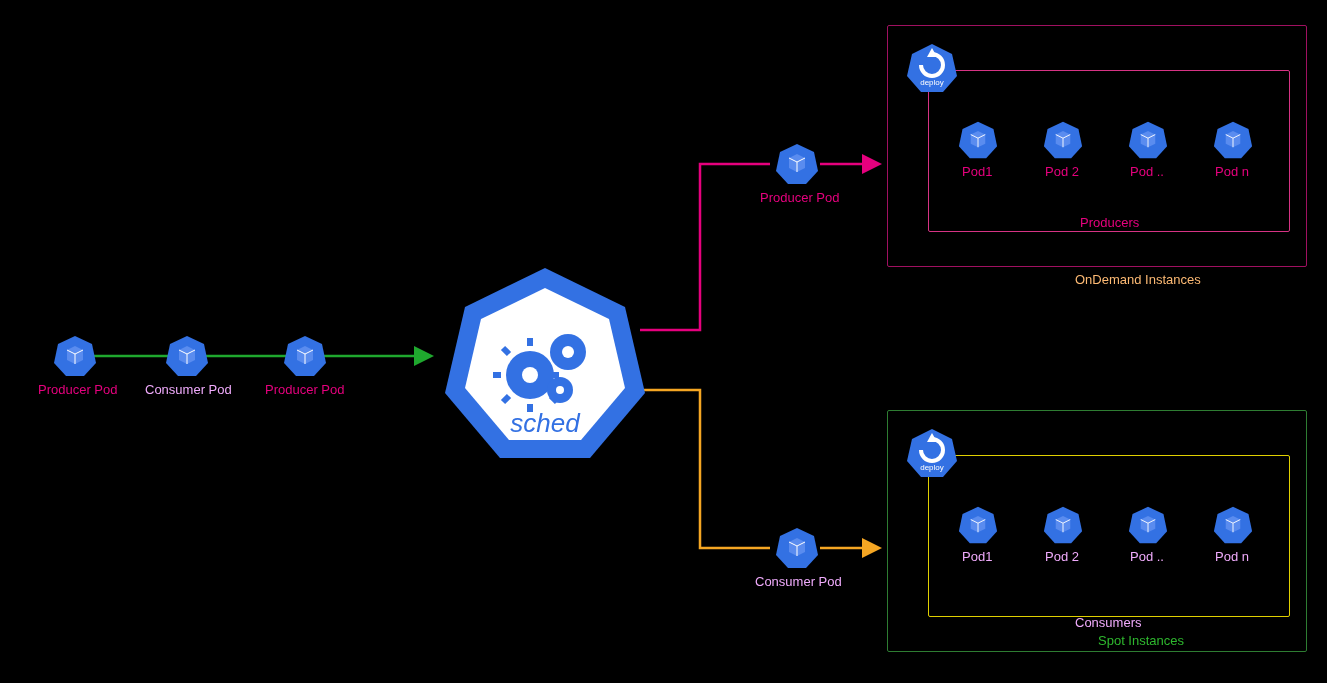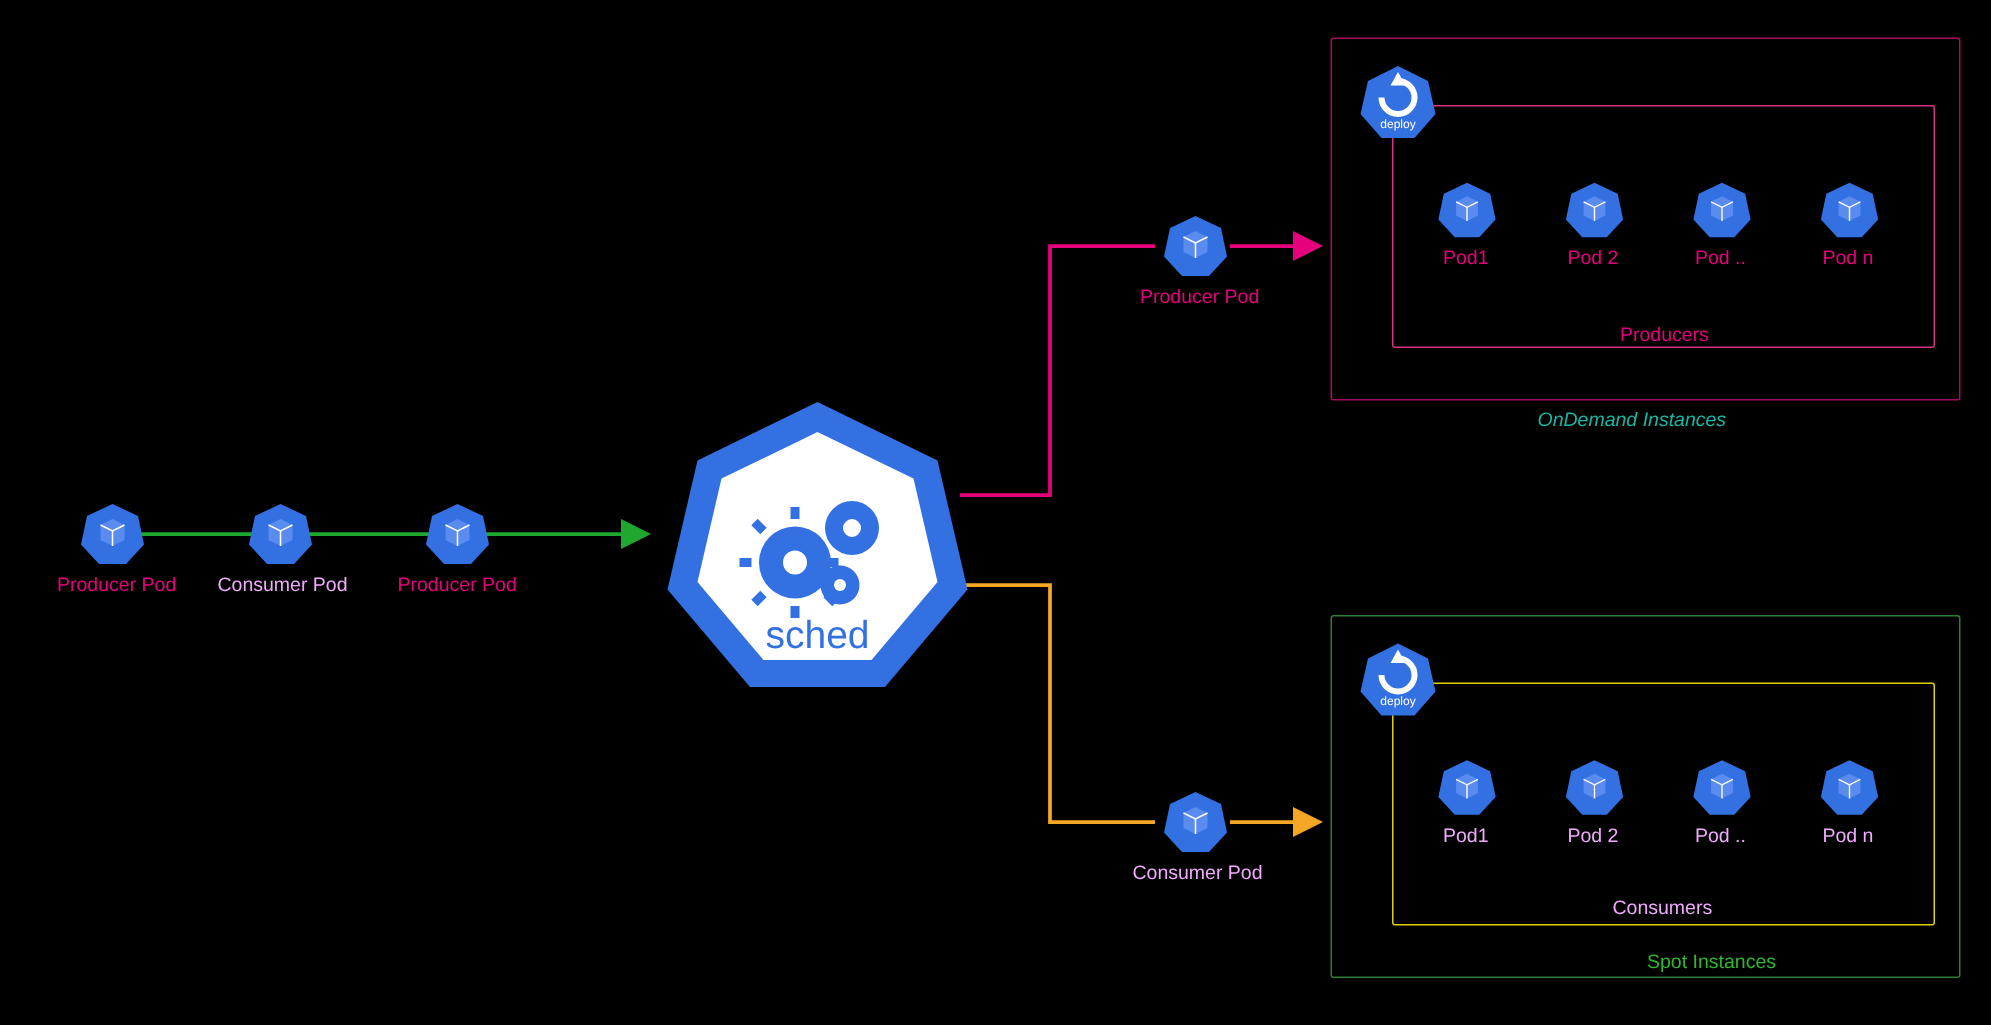--- a/index.html
+++ b/index.html
@@ -64,21 +64,21 @@
 <div style="position:absolute;left:283px;top:334px;">
   <svg width="44" height="44" viewBox="0 0 44 44">
     <polygon points="22,2 39,10 43,29 31,42 13,42 1,29 5,10" fill="#3371e3"></polygon>
     <polygon points="22,12 30,16 30,26 22,30 14,26 14,16" fill="#5a8cef"></polygon>
     <polyline points="14,16 22,20 30,16" fill="none" stroke="#fff" stroke-width="1"></polyline>
     <line x1="22" y1="20" x2="22" y2="30" stroke="#fff" stroke-width="1"></line>
   </svg>
 </div>
 <span class="label pink" style="left:265px;top:382px;">Producer Pod</span>
 
-<div style="position:absolute;left:440px;top:260px;">
+<div style="position:absolute;left:440px;top:260px;font-style:italic;">
   <svg width="210" height="210" viewBox="0 0 210 210">
     <polygon points="105,8 185,47 205,133 150,198 60,198 5,133 25,47" fill="#3371e3"></polygon>
     <polygon points="105,28 169,59 185,128 141,180 69,180 25,128 41,59" fill="#fff"></polygon>
 
     <g fill="#3371e3">
       <circle cx="90" cy="115" r="24"></circle>
           <circle cx="90" cy="115" r="8" fill="#fff"></circle>
       <circle cx="128" cy="92" r="18"></circle>
           <circle cx="128" cy="92" r="6" fill="#fff"></circle>
       <circle cx="120" cy="130" r="13"></circle>
@@ -112,21 +112,21 @@
   <svg width="44" height="44" viewBox="0 0 44 44">
     <polygon points="22,2 39,10 43,29 31,42 13,42 1,29 5,10" fill="#3371e3"></polygon>
     <polygon points="22,12 30,16 30,26 22,30 14,26 14,16" fill="#5a8cef"></polygon>
     <polyline points="14,16 22,20 30,16" fill="none" stroke="#fff" stroke-width="1"></polyline>
     <line x1="22" y1="20" x2="22" y2="30" stroke="#fff" stroke-width="1"></line>
   </svg>
 </div>
 <span class="label orange" style="left:755px;top:574px;">Consumer Pod</span>
 
 <div class="box" style="left:887px;top:25px;width:418px;height:240px;border-color:#a01060;"></div>
-<span class="label" style="left:1025px;top:272px;color:#14b8a6;font-style:italic;">OnDemand Instances</span>
+<span class="label" style="left:1075px;top:272px;color:#fdba74;">OnDemand Instances</span>
 
 <div class="box" style="left:928px;top:70px;width:360px;height:160px;border-color:#d63384;"></div>
 <span class="label pink" style="left:1080px;top:215px;">Producers</span>
 
 <div class="deploy-badge" style="left:905px;top:42px;">
   <svg width="54" height="54" viewBox="0 0 54 54">
     <polygon points="27,2 47,12 52,34 38,50 16,50 2,34 7,12" fill="#3371e3"></polygon>
     <path d="M27 12 a11 11 0 1 1 -11 11" fill="none" stroke="#fff" stroke-width="4"></path>
     <polygon points="27,6 22,15 32,15" fill="#fff"></polygon>
     <text x="27" y="43" text-anchor="middle" font-size="8" fill="#fff">deploy</text>
@@ -170,21 +170,21 @@
         <polyline points="14,16 22,20 30,16" fill="none" stroke="#fff" stroke-width="1"></polyline>
         <line x1="22" y1="20" x2="22" y2="30" stroke="#fff" stroke-width="1"></line>
       </svg>
 </div>
 <span class="label pink" style="left:1215px;top:164px;">Pod n</span>
 
 <div class="box" style="left:887px;top:410px;width:418px;height:240px;border-color:#2e7d32;"></div>
 <span class="label green" style="left:1098px;top:633px;">Spot Instances</span>
 
 <div class="box" style="left:928px;top:455px;width:360px;height:160px;border-color:#e0d000;"></div>
-<span class="label orange" style="left:1075px;top:597px;">Consumers</span>
+<span class="label orange" style="left:1075px;top:615px;">Consumers</span>
 
 <div class="deploy-badge" style="left:905px;top:427px;">
   <svg width="54" height="54" viewBox="0 0 54 54">
     <polygon points="27,2 47,12 52,34 38,50 16,50 2,34 7,12" fill="#3371e3"></polygon>
     <path d="M27 12 a11 11 0 1 1 -11 11" fill="none" stroke="#fff" stroke-width="4"></path>
     <polygon points="27,6 22,15 32,15" fill="#fff"></polygon>
     <text x="27" y="43" text-anchor="middle" font-size="8" fill="#fff">deploy</text>
   </svg>
 </div>
 

